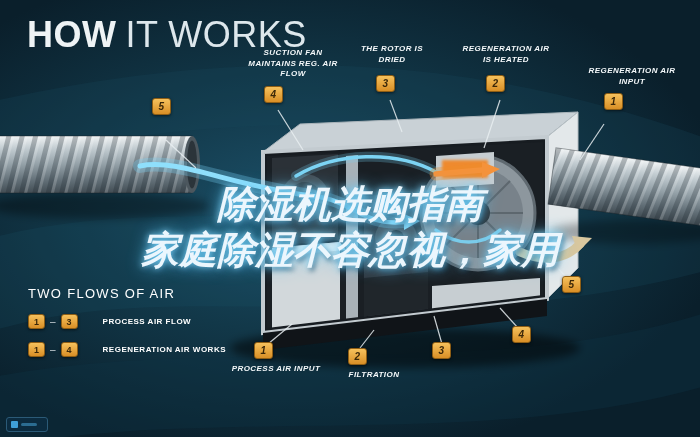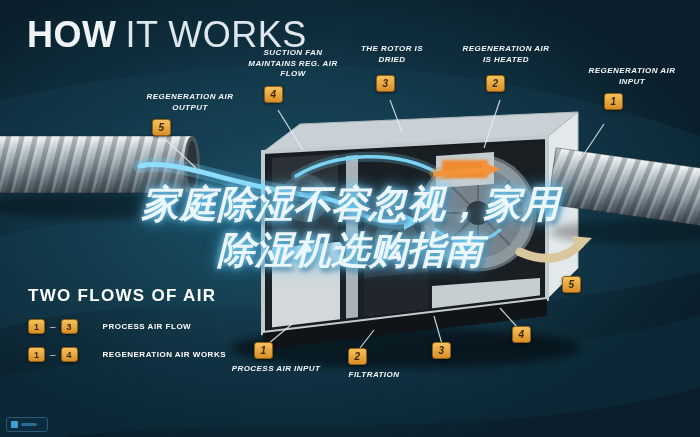--- a/index.html
+++ b/index.html
@@ -24,21 +24,21 @@
   .badge{
     width:17px;height:15px;border-radius:3px;flex:0 0 auto;
     background:linear-gradient(180deg,#f6c15c,#d98f26);
     border:1px solid #8f5e14;color:#3b2708;
     font-size:10px;font-weight:700;display:flex;align-items:center;justify-content:center;
     box-shadow:0 1px 3px rgba(0,0,0,.55);
   }
   .badge.sm{width:15px;height:13px;font-size:9px;}
   .co-side{display:flex;gap:6px;align-items:flex-start;text-align:left;}
   .legend{position:absolute;left:28px;top:286px;z-index:5;color:#fff;}
-  .legend-title{font-size:17px;font-weight:700;letter-spacing:1.3px;}
+  .legend-title{font-size:13px;font-weight:400;letter-spacing:1.3px;}
   .legend-row{display:flex;align-items:center;gap:5px;margin-top:13px;}
   .legend-label{font-size:8px;font-weight:700;letter-spacing:.5px;margin-left:20px;}
   .dash{color:#cdd6db;font-size:10px;line-height:1;}
   .watermark{
     position:absolute;left:6px;top:417px;z-index:6;width:42px;height:15px;border-radius:3px;
     background:rgba(12,45,66,.85);border:1px solid #2b5a77;display:flex;align-items:center;gap:3px;padding:0 4px;box-sizing:border-box;
   }
   .watermark i{display:block;width:7px;height:7px;border-radius:1px;background:#3fa0d8;}
   .watermark b{display:block;width:16px;height:3px;border-radius:2px;background:#2b6c91;}
 </style>
@@ -159,26 +159,25 @@
       <line x1="518" y1="328" x2="500" y2="308"></line>
       <line x1="574" y1="286" x2="556" y2="266"></line>
     </g>
   </svg>
 
   <div class="title">
     <span class="t-bold">HOW</span><span class="t-light">IT WORKS</span>
   </div>
 
   <div class="cn">
+    <div>除湿机选购指南</div>
     <div>家庭除湿不容忽视，家用</div>
-    <div>除湿机选购指南</div>
   </div>
 
   <div class="co" style="left:138px;top:92px;width:104px">
-    <div class="co-label">REGENERATION AIR OUTPUT</div>
     <div class="badge-row" style="padding-left:14px">
       <span class="badge">5</span>
     </div>
   </div>
   <div class="co" style="left:240px;top:48px;width:106px">
     <div class="co-label">SUCTION FAN MAINTAINS REG. AIR FLOW</div>
     <div class="badge-row" style="padding-left:24px">
       <span class="badge">4</span>
     </div>
   </div>

